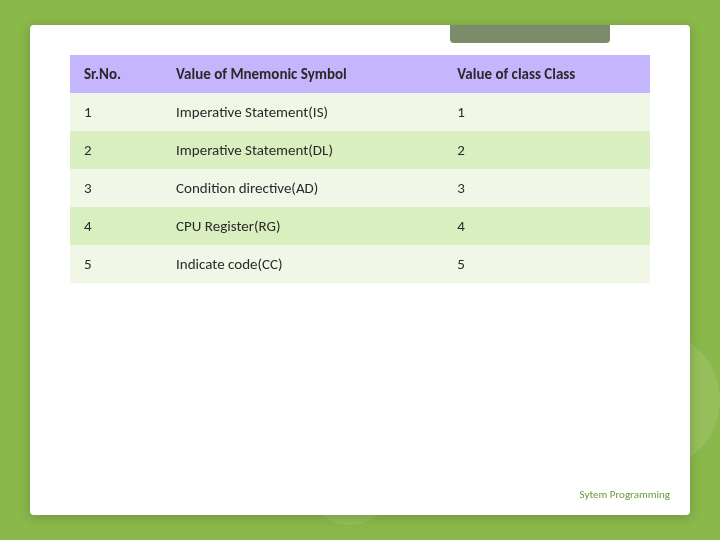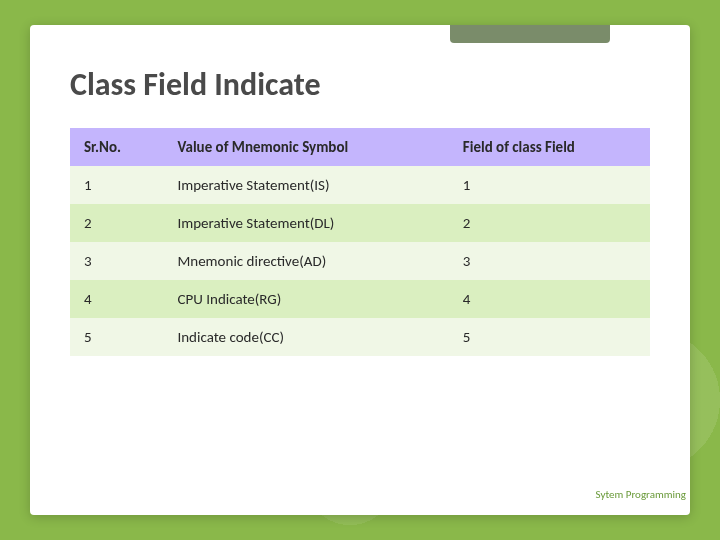--- a/index.html
+++ b/index.html
@@ -78,60 +78,59 @@
 
     tbody td {
       padding: 10px 14px;
       color: #2a2a2a;
       font-size: 15px;
     }
 
     .footer {
       position: absolute;
       bottom: 14px;
-      right: 4px;
+      right: 20px;
       font-size: 11px;
       color: #6a9a3a;
     }
   </style>
 </head>
 <body>
 
 <div class="slide">
   <div class="top-bar"></div>
 
-  <h1 class="slide-title">Class Field Indicate</h1>
 
   <table>
     <thead>
       <tr>
         <th>Sr.No.</th>
         <th>Value of Mnemonic Symbol</th>
-        <th>Field of class Field</th>
+        <th>Value of class Class</th>
       </tr>
     </thead>
     <tbody id="table-body">
     <tr>
           <td>1</td>
           <td>Imperative Statement(IS)</td>
           <td>1</td>
         </tr>
         <tr>
           <td>2</td>
           <td>Imperative Statement(DL)</td>
           <td>2</td>
         </tr>
         <tr>
           <td>3</td>
-          <td>Mnemonic directive(AD)</td>
+          <td>Condition directive(AD)</td>
           <td>3</td>
         </tr>
         <tr>
           <td>4</td>
-          <td>CPU Indicate(RG)</td>
+          <td>CPU Register(RG)</td>
           <td>4</td>
         </tr>
         <tr>
           <td>5</td>
           <td>Indicate code(CC)</td>
           <td>5</td>
         </tr>
       </tbody>
   </table>
 

